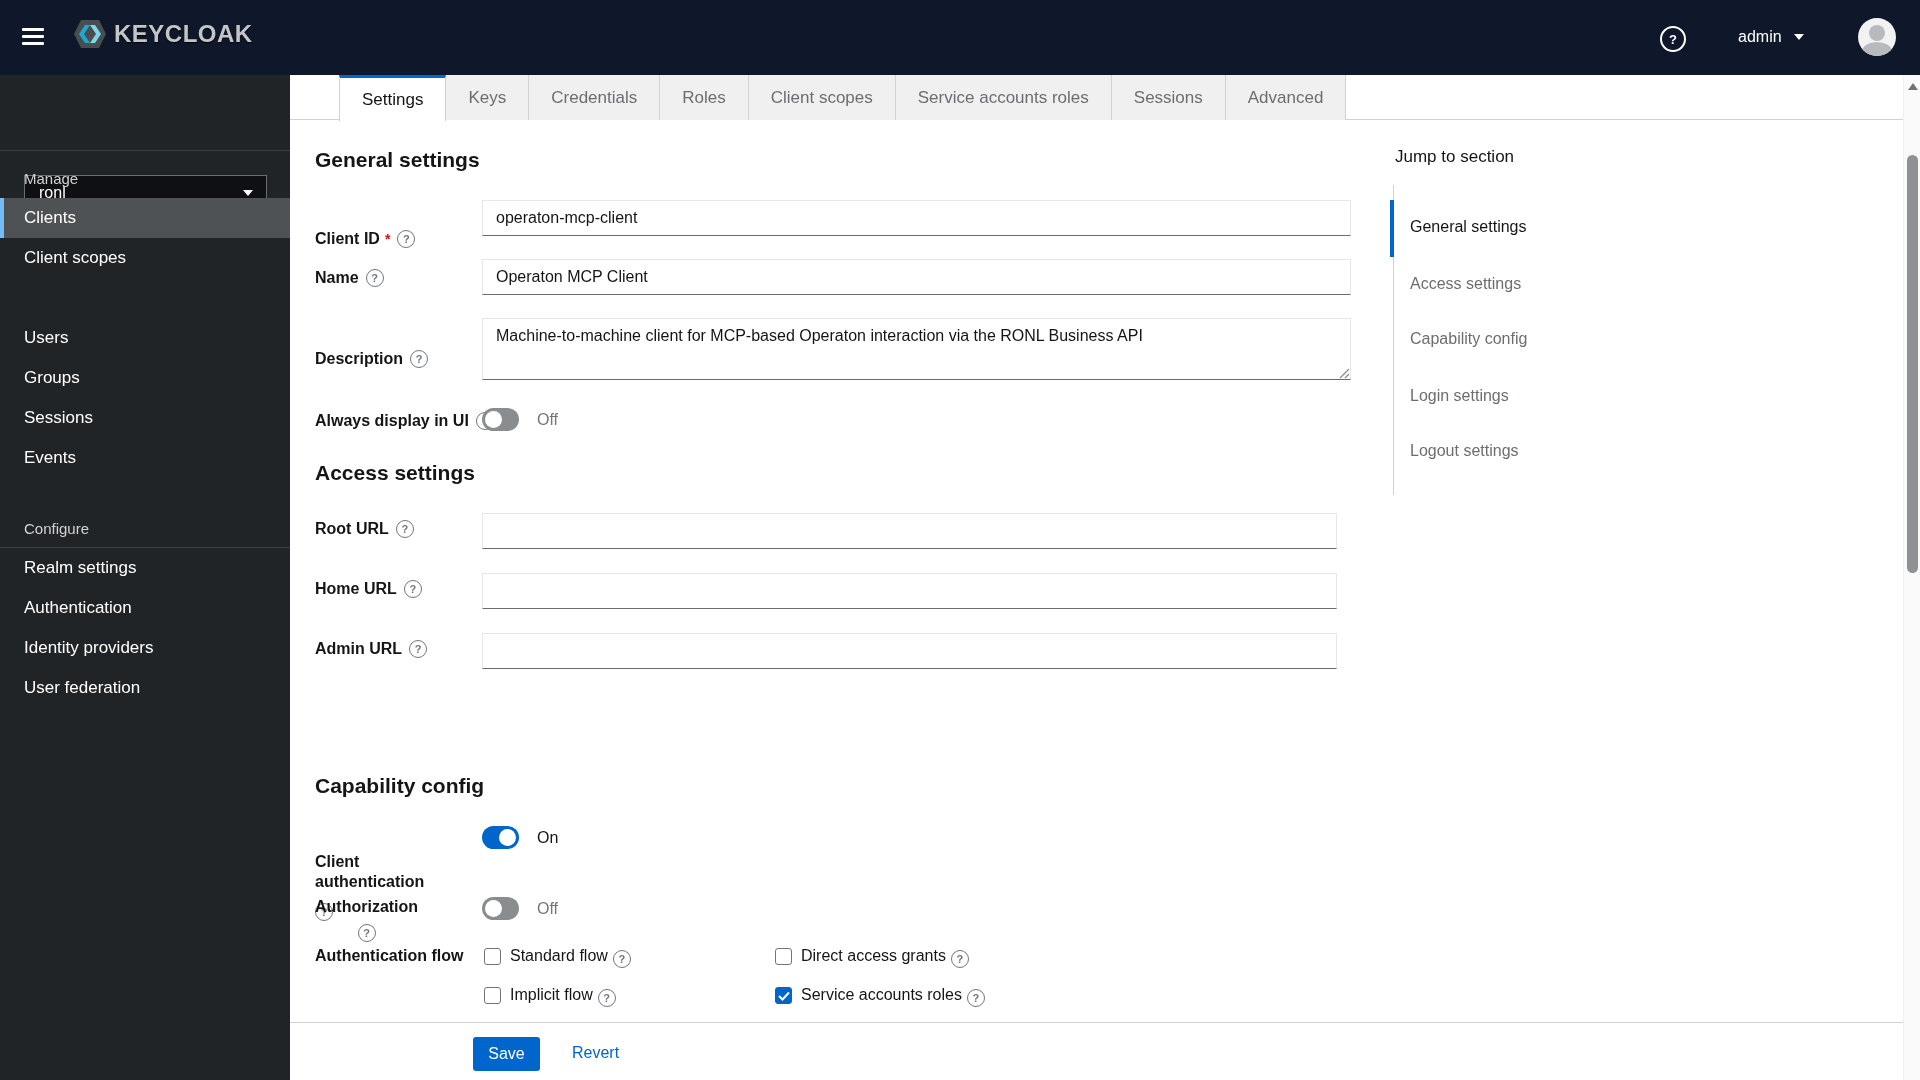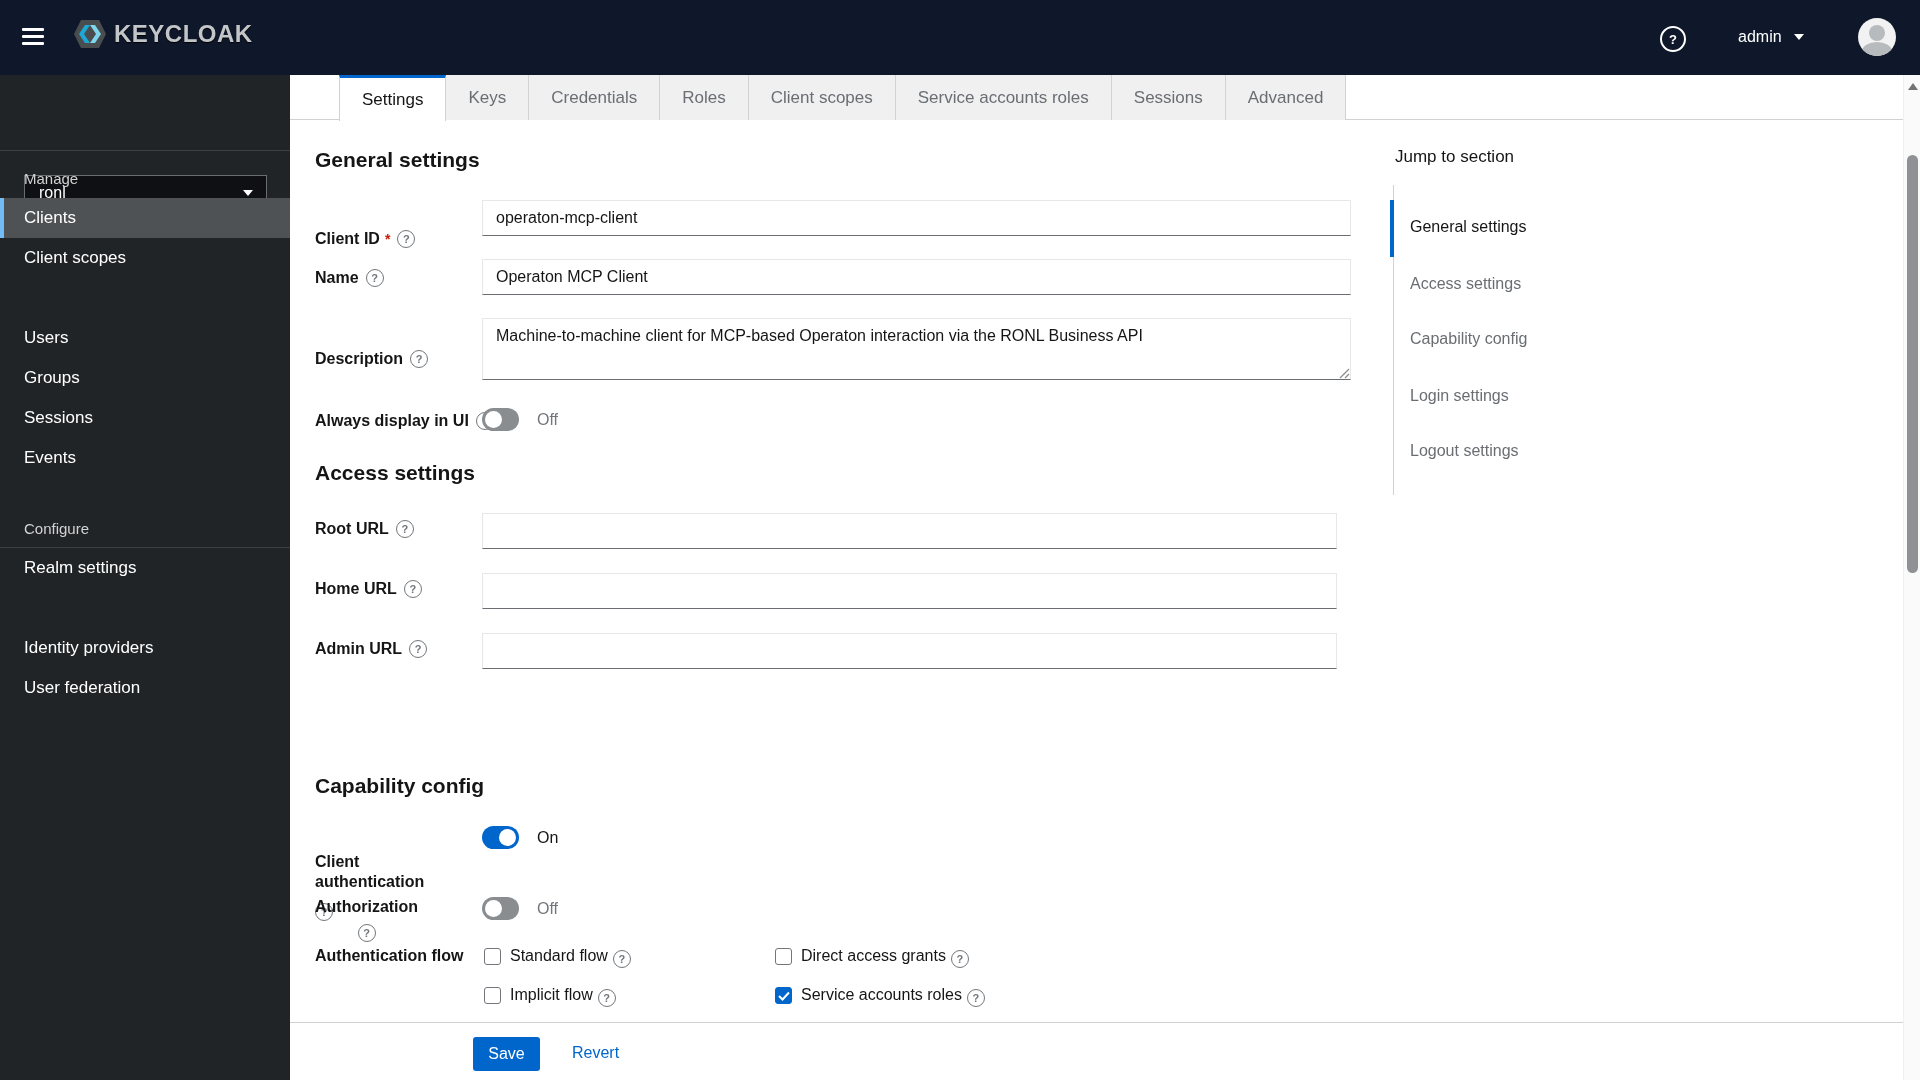--- a/index.html
+++ b/index.html
@@ -132,20 +132,21 @@
   <div class="nav-head" style="top:170px;">Manage</div>
   <div class="nav-item active" style="top:198px;">Clients</div>
   <div class="nav-item" style="top:238px;">Client scopes</div>
   <div class="nav-item" style="top:318px;">Users</div>
   <div class="nav-item" style="top:358px;">Groups</div>
   <div class="nav-item" style="top:398px;">Sessions</div>
   <div class="nav-item" style="top:438px;">Events</div>
   <div class="nav-head" style="top:520px;">Configure</div>
   <div class="side-div" style="top:547px;"></div>
   <div class="nav-item" style="top:548px;">Realm settings</div>
+  <div class="nav-item" style="top:588px;">Authentication</div>
   <div class="nav-item" style="top:628px;">Identity providers</div>
   <div class="nav-item" style="top:668px;">User federation</div>
 
   <div class="tabbar">
     <div class="tab-spacer"></div>
     <div class="tab active">Settings</div>
     <div class="tab">Keys</div>
     <div class="tab">Credentials</div>
     <div class="tab">Roles</div>
     <div class="tab">Client scopes</div>

